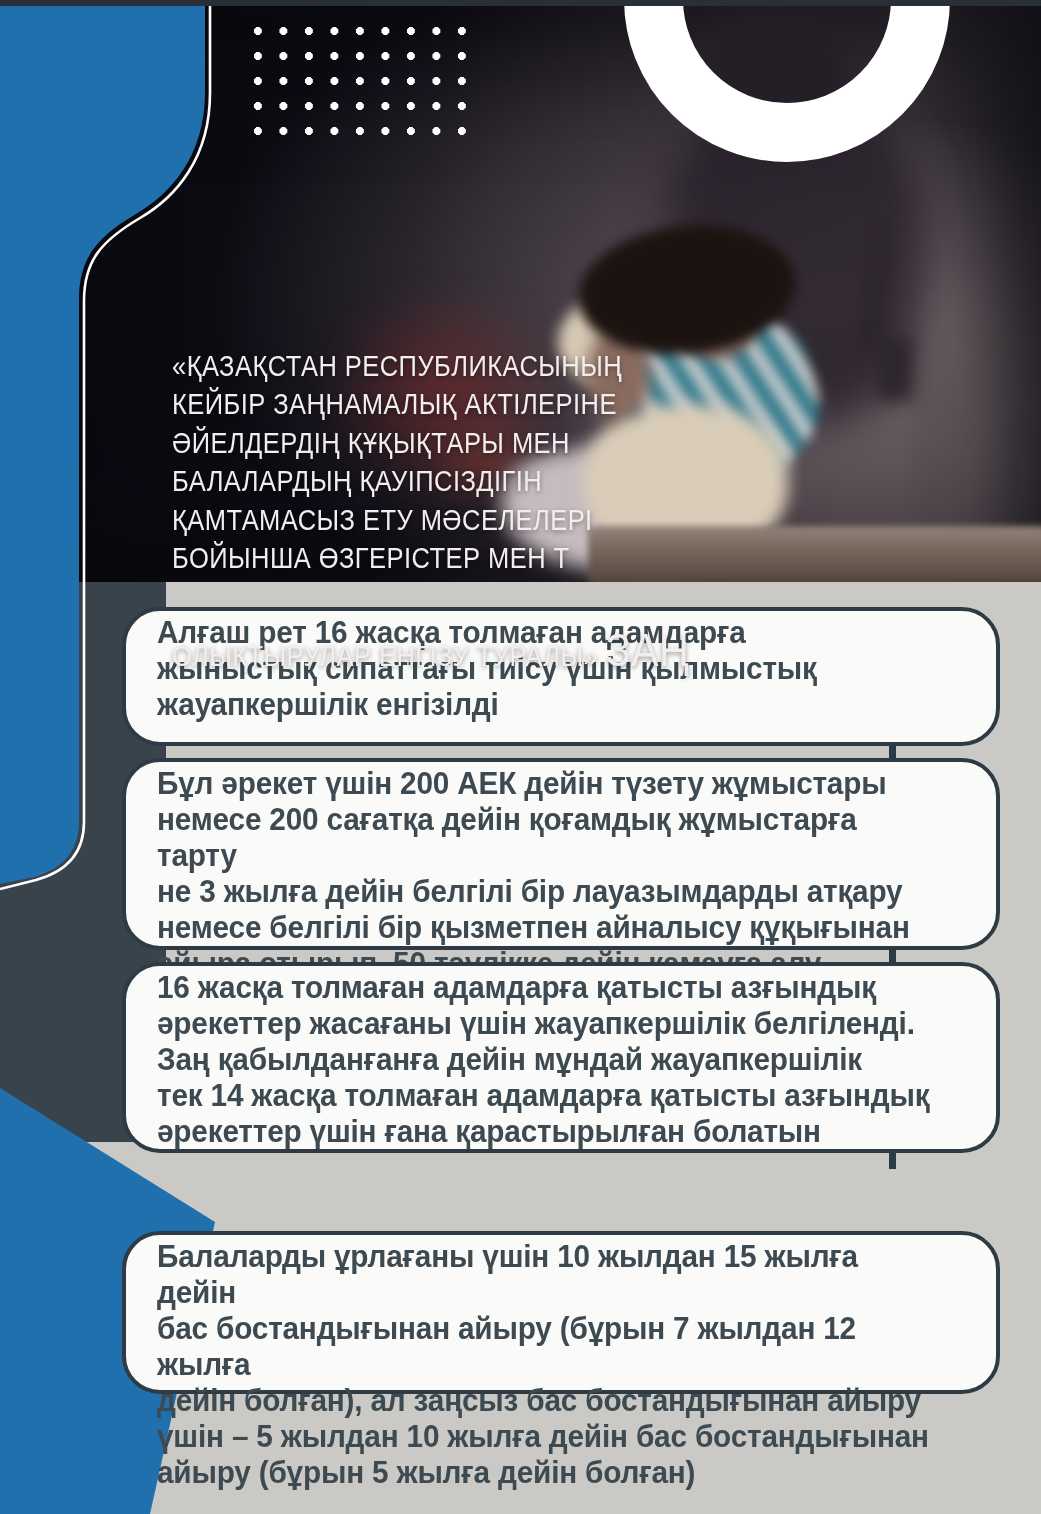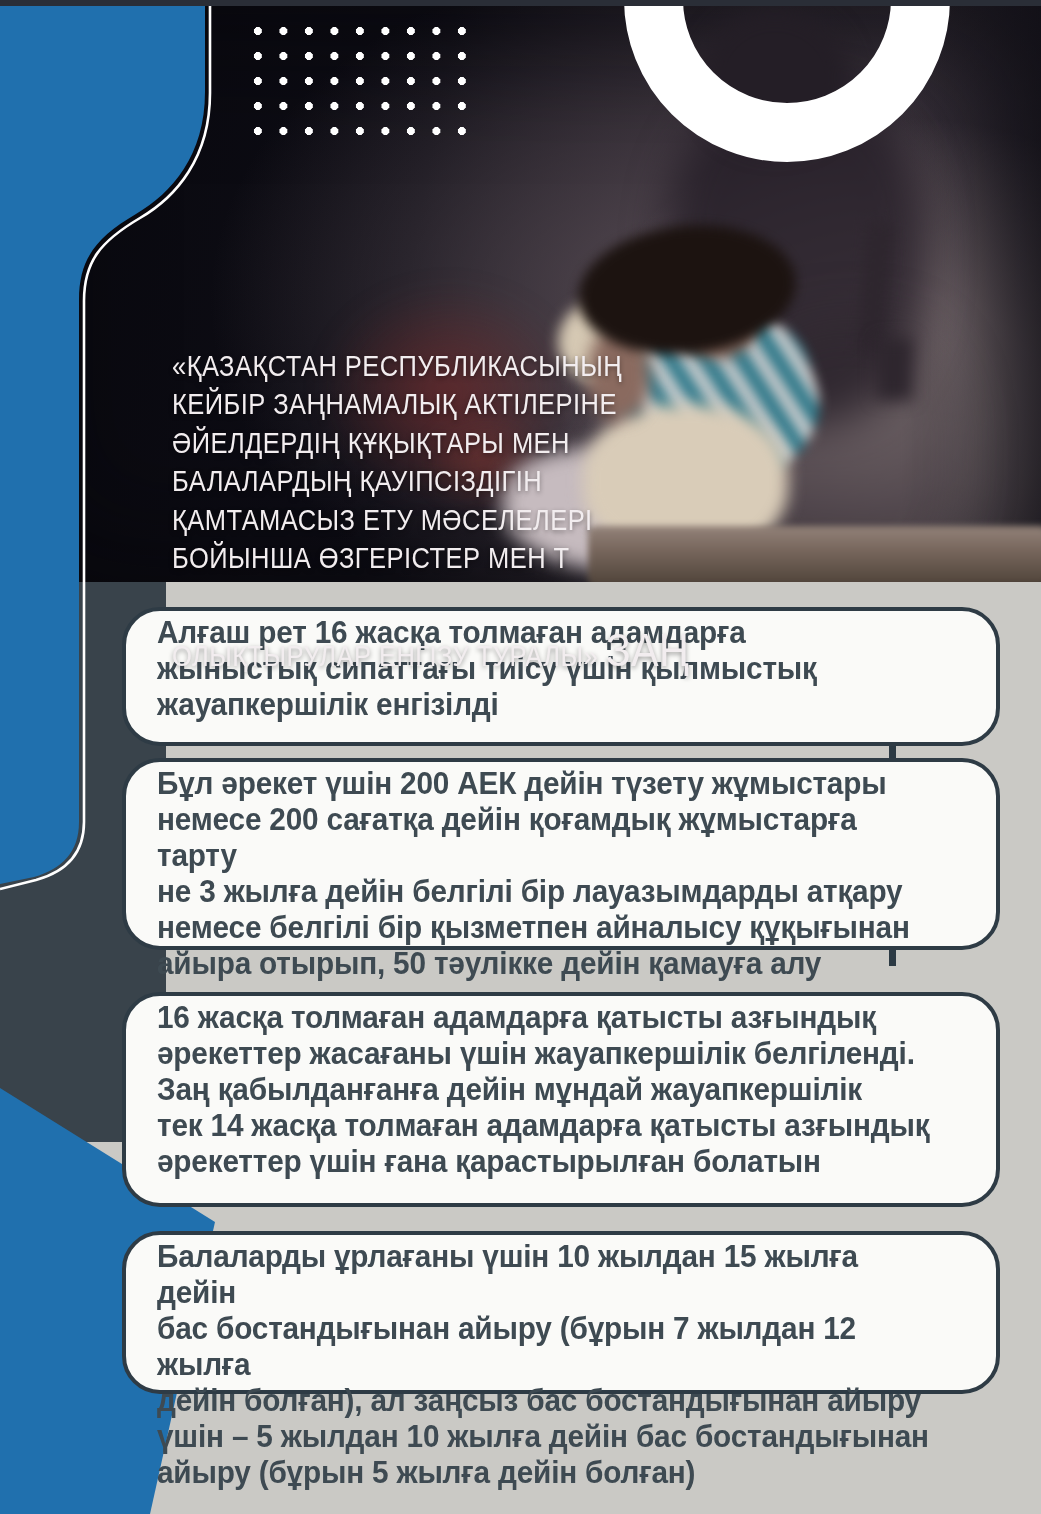--- a/index.html
+++ b/index.html
@@ -61,21 +61,21 @@
   .blue-wedge{left:0;top:1060px;width:230px;height:454px;background:#2070ae;z-index:3;
       clip-path:polygon(0 28px,215px 162px,150px 454px,0 454px);}
 
   
   .card{left:122px;width:878px;background:#fafaf8;border:4px solid #2e3b45;border-radius:38px;
         z-index:5;display:flex;align-items:flex-start;padding:4px 20px 4px 31px;}
   .card-text{position:static;color:#3e4a52;font-weight:bold;font-size:31px;line-height:36px;
         transform:scaleX(.96);transform-origin:left center;white-space:pre-line;letter-spacing:-.2px;}
   .c1{top:607px;height:139px;}
   .c2{top:758px;height:192px;}
-  .c3{top:992px;height:215px;}
+  .c3{top:962px;height:191px;}
   .c4{top:1165px;height:132px;}
   .c5{top:1231px;height:163px;}
   .conn{left:889px;width:7px;background:#2c3a44;z-index:4;}
   .k1{top:742px;height:20px;}
   .k2{top:946px;height:20px;}
   .k3{top:1149px;height:20px;}
   .k4{top:1293px;height:20px;}
 </style>
 </head>
 <body>

